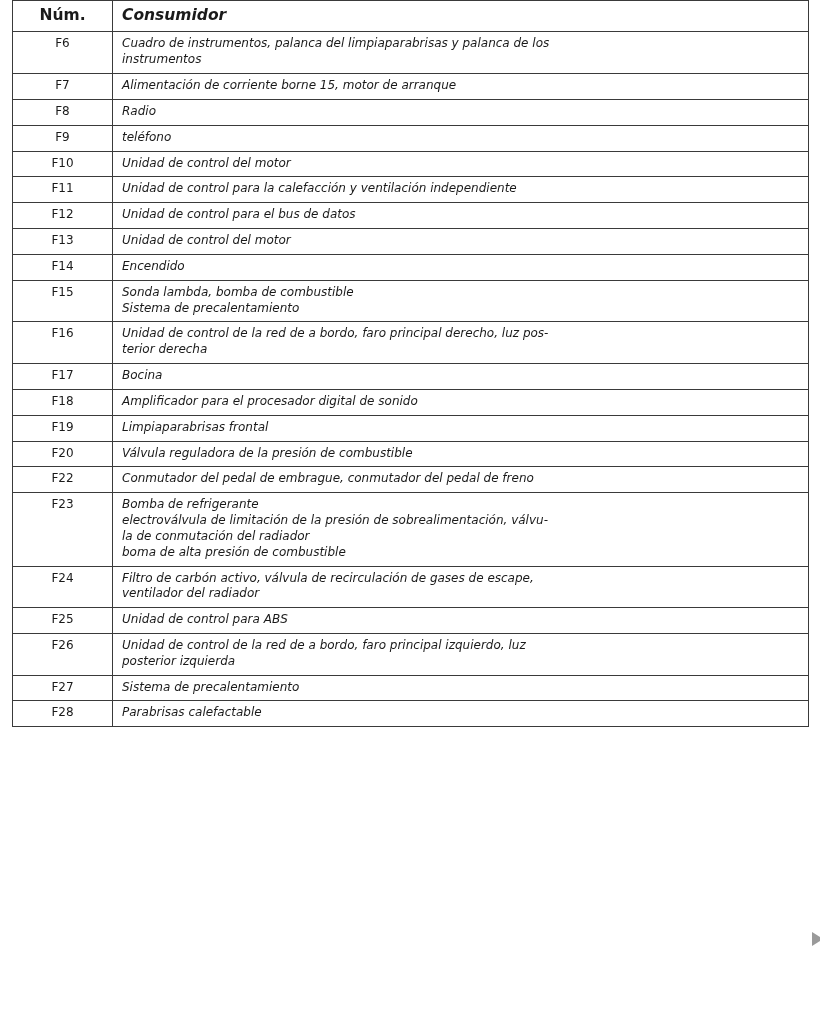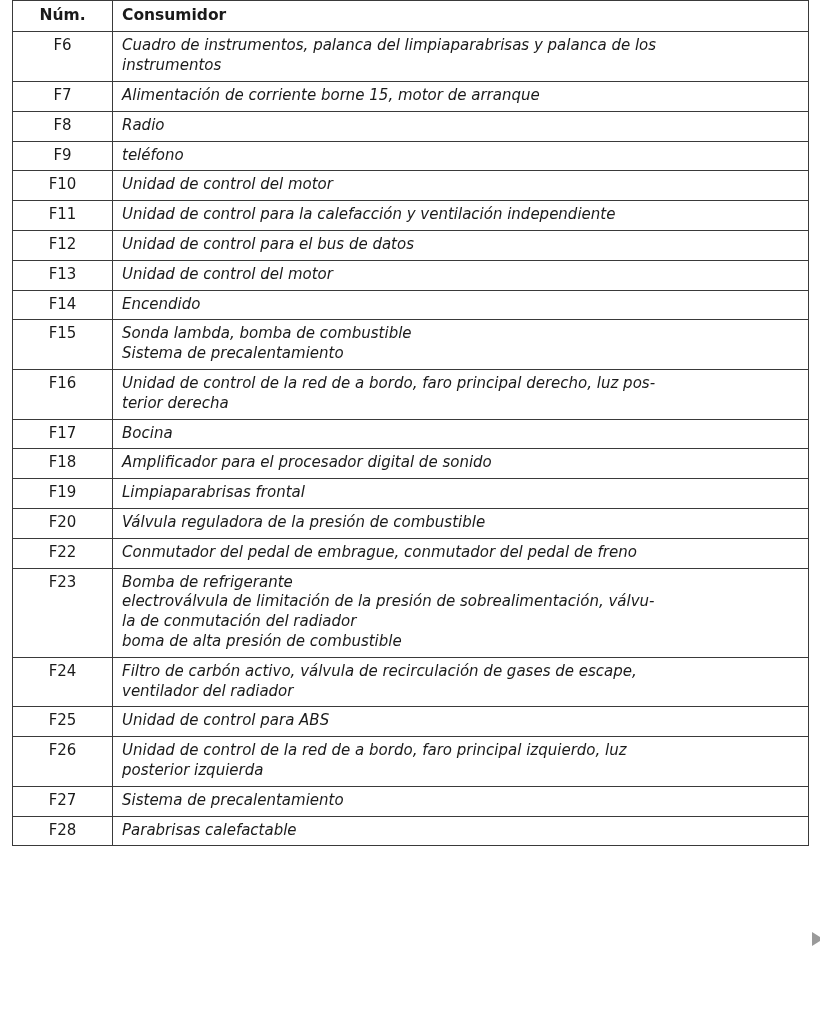--- a/index.html
+++ b/index.html
@@ -28,37 +28,38 @@
     margin-left: 0px;
     margin-top: 0px;
     table-layout: fixed;
   }
   table.fuse-table col.c-num { width: 100px; }
   table.fuse-table col.c-cons { width: 696px; }
 
   table.fuse-table th,
   table.fuse-table td {
     border: 1px solid #3a3a3a;
-    font-size: 15px;
+    font-size: 12px;
     line-height: 1.32;
     vertical-align: top;
     padding: 4px 6px 5px 6px;
   }
   table.fuse-table thead th {
     font-weight: bold;
     padding-top: 4px;
     padding-bottom: 6px;
     font-size: 15.5px;
   }
   table.fuse-table thead th.th-num {
     text-align: center;
   }
   table.fuse-table thead th.th-cons {
     text-align: left;
     padding-left: 9px;
+    font-style: italic;
   }
   table.fuse-table td.td-num {
     text-align: center;
     white-space: nowrap;
   }
   table.fuse-table td.td-cons {
     text-align: left;
     padding-left: 9px;
     padding-right: 8px;
   }

